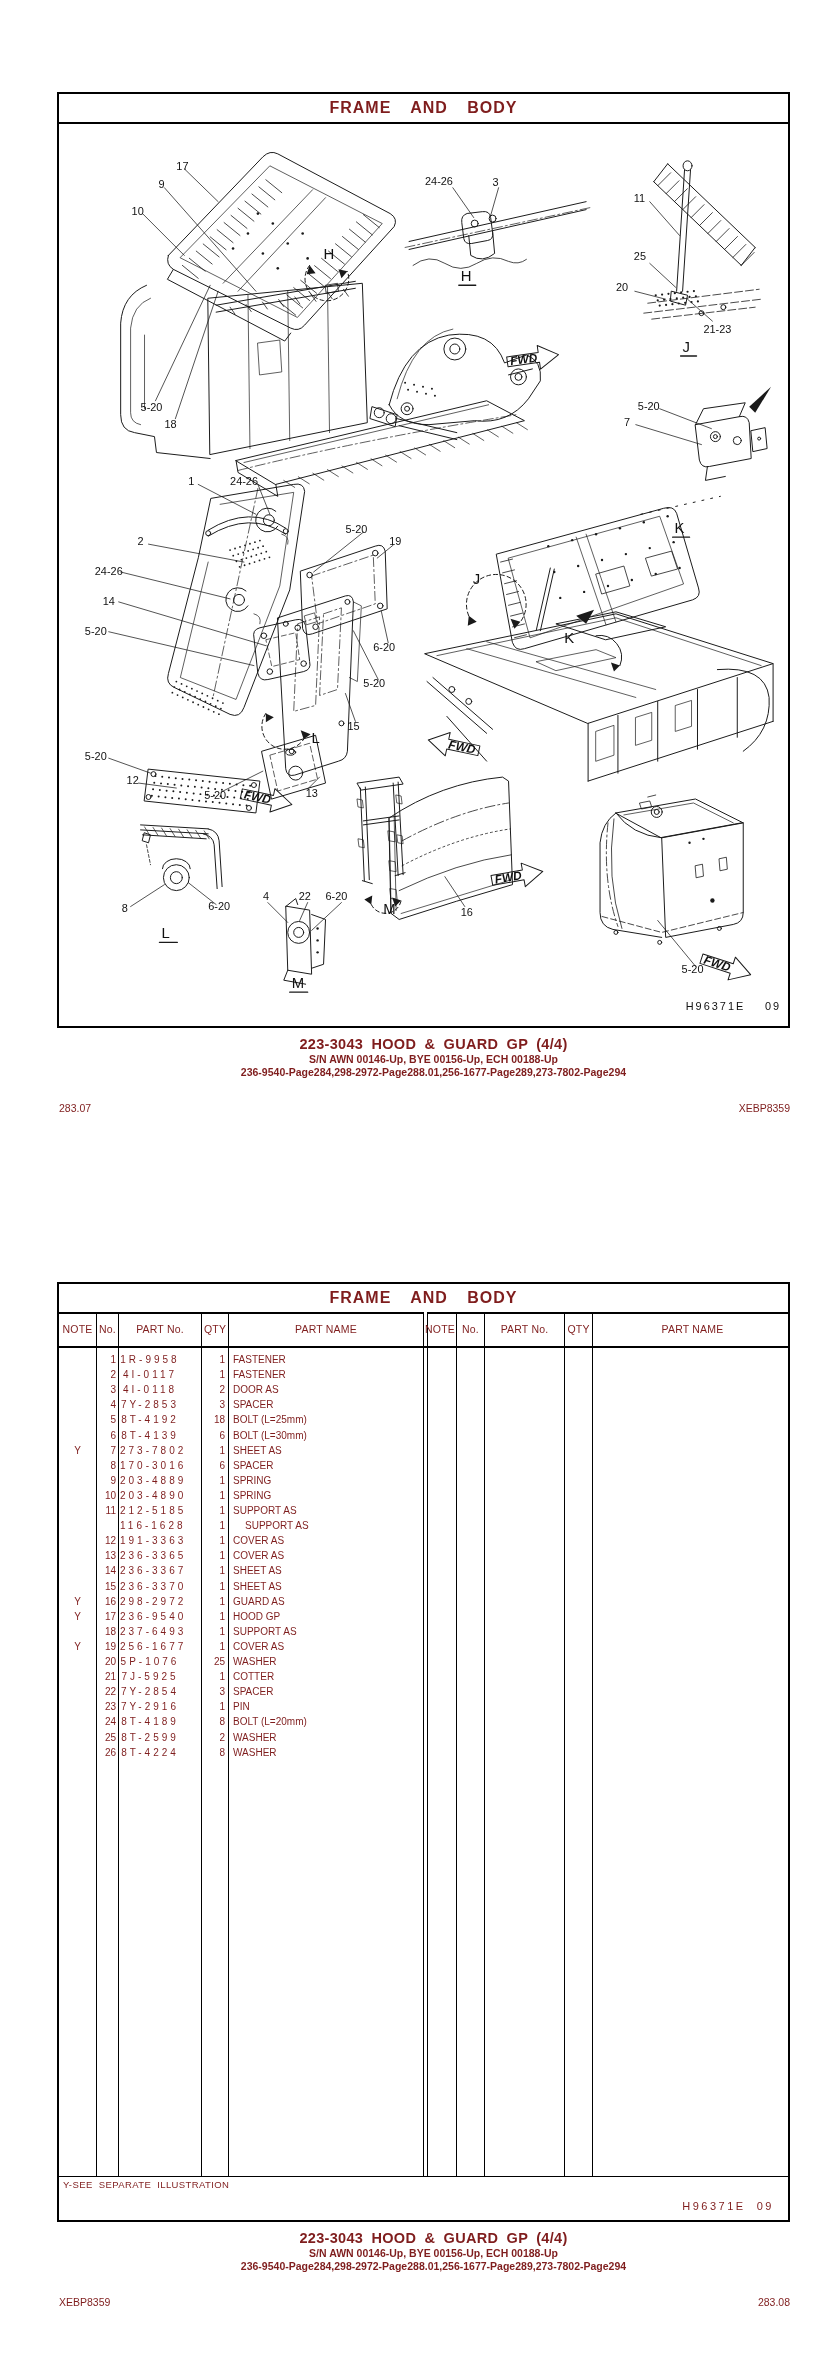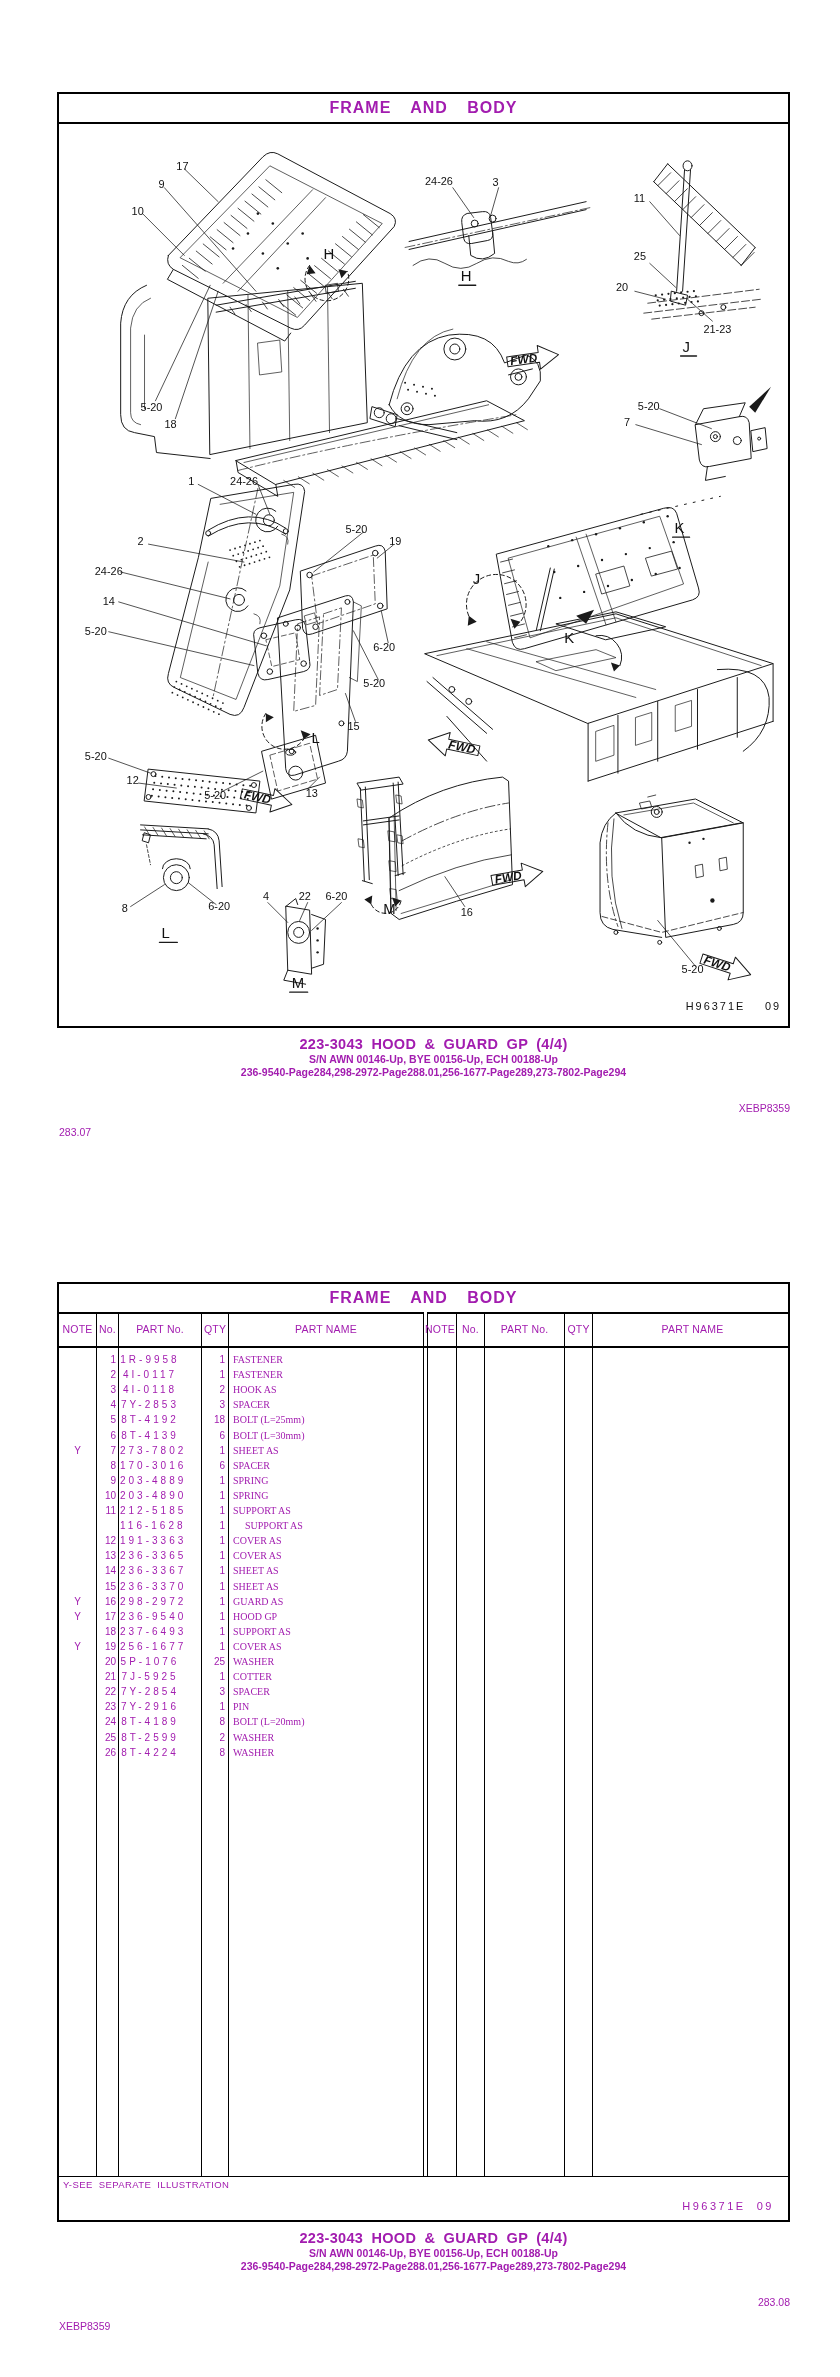--- a/index.html
+++ b/index.html
@@ -1,46 +1,46 @@
 <!DOCTYPE html>
 <html><head>
 <meta charset="utf-8">
 <style>
   html,body{margin:0;padding:0;background:#fff;}
   #sheet{position:relative;width:840px;height:2377px;background:#ffffff;
-         font-family:"Liberation Sans","DejaVu Sans",sans-serif;color:#a21caf;}
+         font-family:"Liberation Sans","DejaVu Sans",sans-serif;color:#7f1d1d;}
   .pageframe{position:absolute;left:57px;width:733px;border:2px solid #000;box-sizing:border-box;background:#fff;}
   .titlebar{height:28px;border-bottom:2px solid #000;display:flex;align-items:center;justify-content:center;
             font-size:16px;font-weight:bold;letter-spacing:1px;word-spacing:14px;}
   
   #p1{top:92px;height:936px;}
   #p1 svg{display:block;}
   .capblock{position:absolute;left:67px;width:733px;text-align:center;}
   .cap-title{font-size:14.5px;font-weight:bold;letter-spacing:.3px;word-spacing:4px;}
   .cap-sub{font-size:10.5px;margin-top:1px;font-weight:bold;}
   .footrow{position:absolute;left:57px;width:733px;font-size:10.5px;}
-  .footrow .fl{position:absolute;left:2px;margin-top:24px;}
+  .footrow .fl{position:absolute;left:2px;}
   .footrow .fr{position:absolute;right:0px;}
   
   #p2{top:1282px;height:940px;}
   #tablewrap{position:absolute;left:0;top:28px;right:0;bottom:0;}
   .vline{position:absolute;top:0;height:864px;width:1px;background:#000;}
   .vline.heavy{width:3px;background:#fff;border-left:1px solid #000;border-right:1px solid #000;}
   #headsep{position:absolute;left:0;top:34px;width:100%;height:2px;background:#000;}
   #tbl-bottom{position:absolute;left:0;top:864px;width:100%;height:1px;background:#000;}
   .hcell{position:absolute;top:0;height:34px;display:flex;align-items:center;justify-content:center;
          font-size:10.5px;letter-spacing:.2px;}
   #rows{position:absolute;left:0;top:40px;width:733px;}
   .trow{position:absolute;left:0;height:15.1px;width:733px;}
   .tc{position:absolute;font-size:10px;line-height:15.1px;white-space:pre;}
   .tc-note{left:0;width:37px;text-align:center;}
   .tc-no{left:38px;width:19px;text-align:right;}
   .tc-part{left:61px;width:60px;text-align:center;letter-spacing:3px;}
   .tc-qty{left:143px;width:23px;text-align:right;}
-  .tc-name{left:174px;width:190px;text-align:left;font-family:Liberation Serif, serif;}
+  .tc-name{left:174px;width:190px;text-align:left;}
   .tc-name.indent{left:186px;}
   #footnote{position:absolute;left:4px;top:867px;font-size:9.5px;letter-spacing:.4px;word-spacing:3px;}
   #p2code{position:absolute;right:14px;top:888px;font-size:11px;letter-spacing:2.5px;white-space:pre;}
   
   svg text{font-family:"Liberation Sans","DejaVu Sans",sans-serif;}
   .lbl{font-size:11px;fill:#111;}
   .dlt{font-size:15px;fill:#111;}
   .fwdtxt{font-size:12px;font-weight:bold;font-style:italic;fill:#111;}
   .doccode{font-size:11px;letter-spacing:2px;fill:#111;}
 </style>
@@ -694,21 +694,21 @@
             <span class="tc tc-no">2</span>
             <span class="tc tc-part">4I-0117</span>
             <span class="tc tc-qty">1</span>
             <span class="tc tc-name">FASTENER</span>
           </div>
           <div class="trow" style="top: 30.2px;">
             <span class="tc tc-note"></span>
             <span class="tc tc-no">3</span>
             <span class="tc tc-part">4I-0118</span>
             <span class="tc tc-qty">2</span>
-            <span class="tc tc-name">HOOK AS</span>
+            <span class="tc tc-name">DOOR AS</span>
           </div>
           <div class="trow" style="top: 45.3px;">
             <span class="tc tc-note"></span>
             <span class="tc tc-no">4</span>
             <span class="tc tc-part">7Y-2853</span>
             <span class="tc tc-qty">3</span>
             <span class="tc tc-name">SPACER</span>
           </div>
           <div class="trow" style="top: 60.4px;">
             <span class="tc tc-note"></span>

